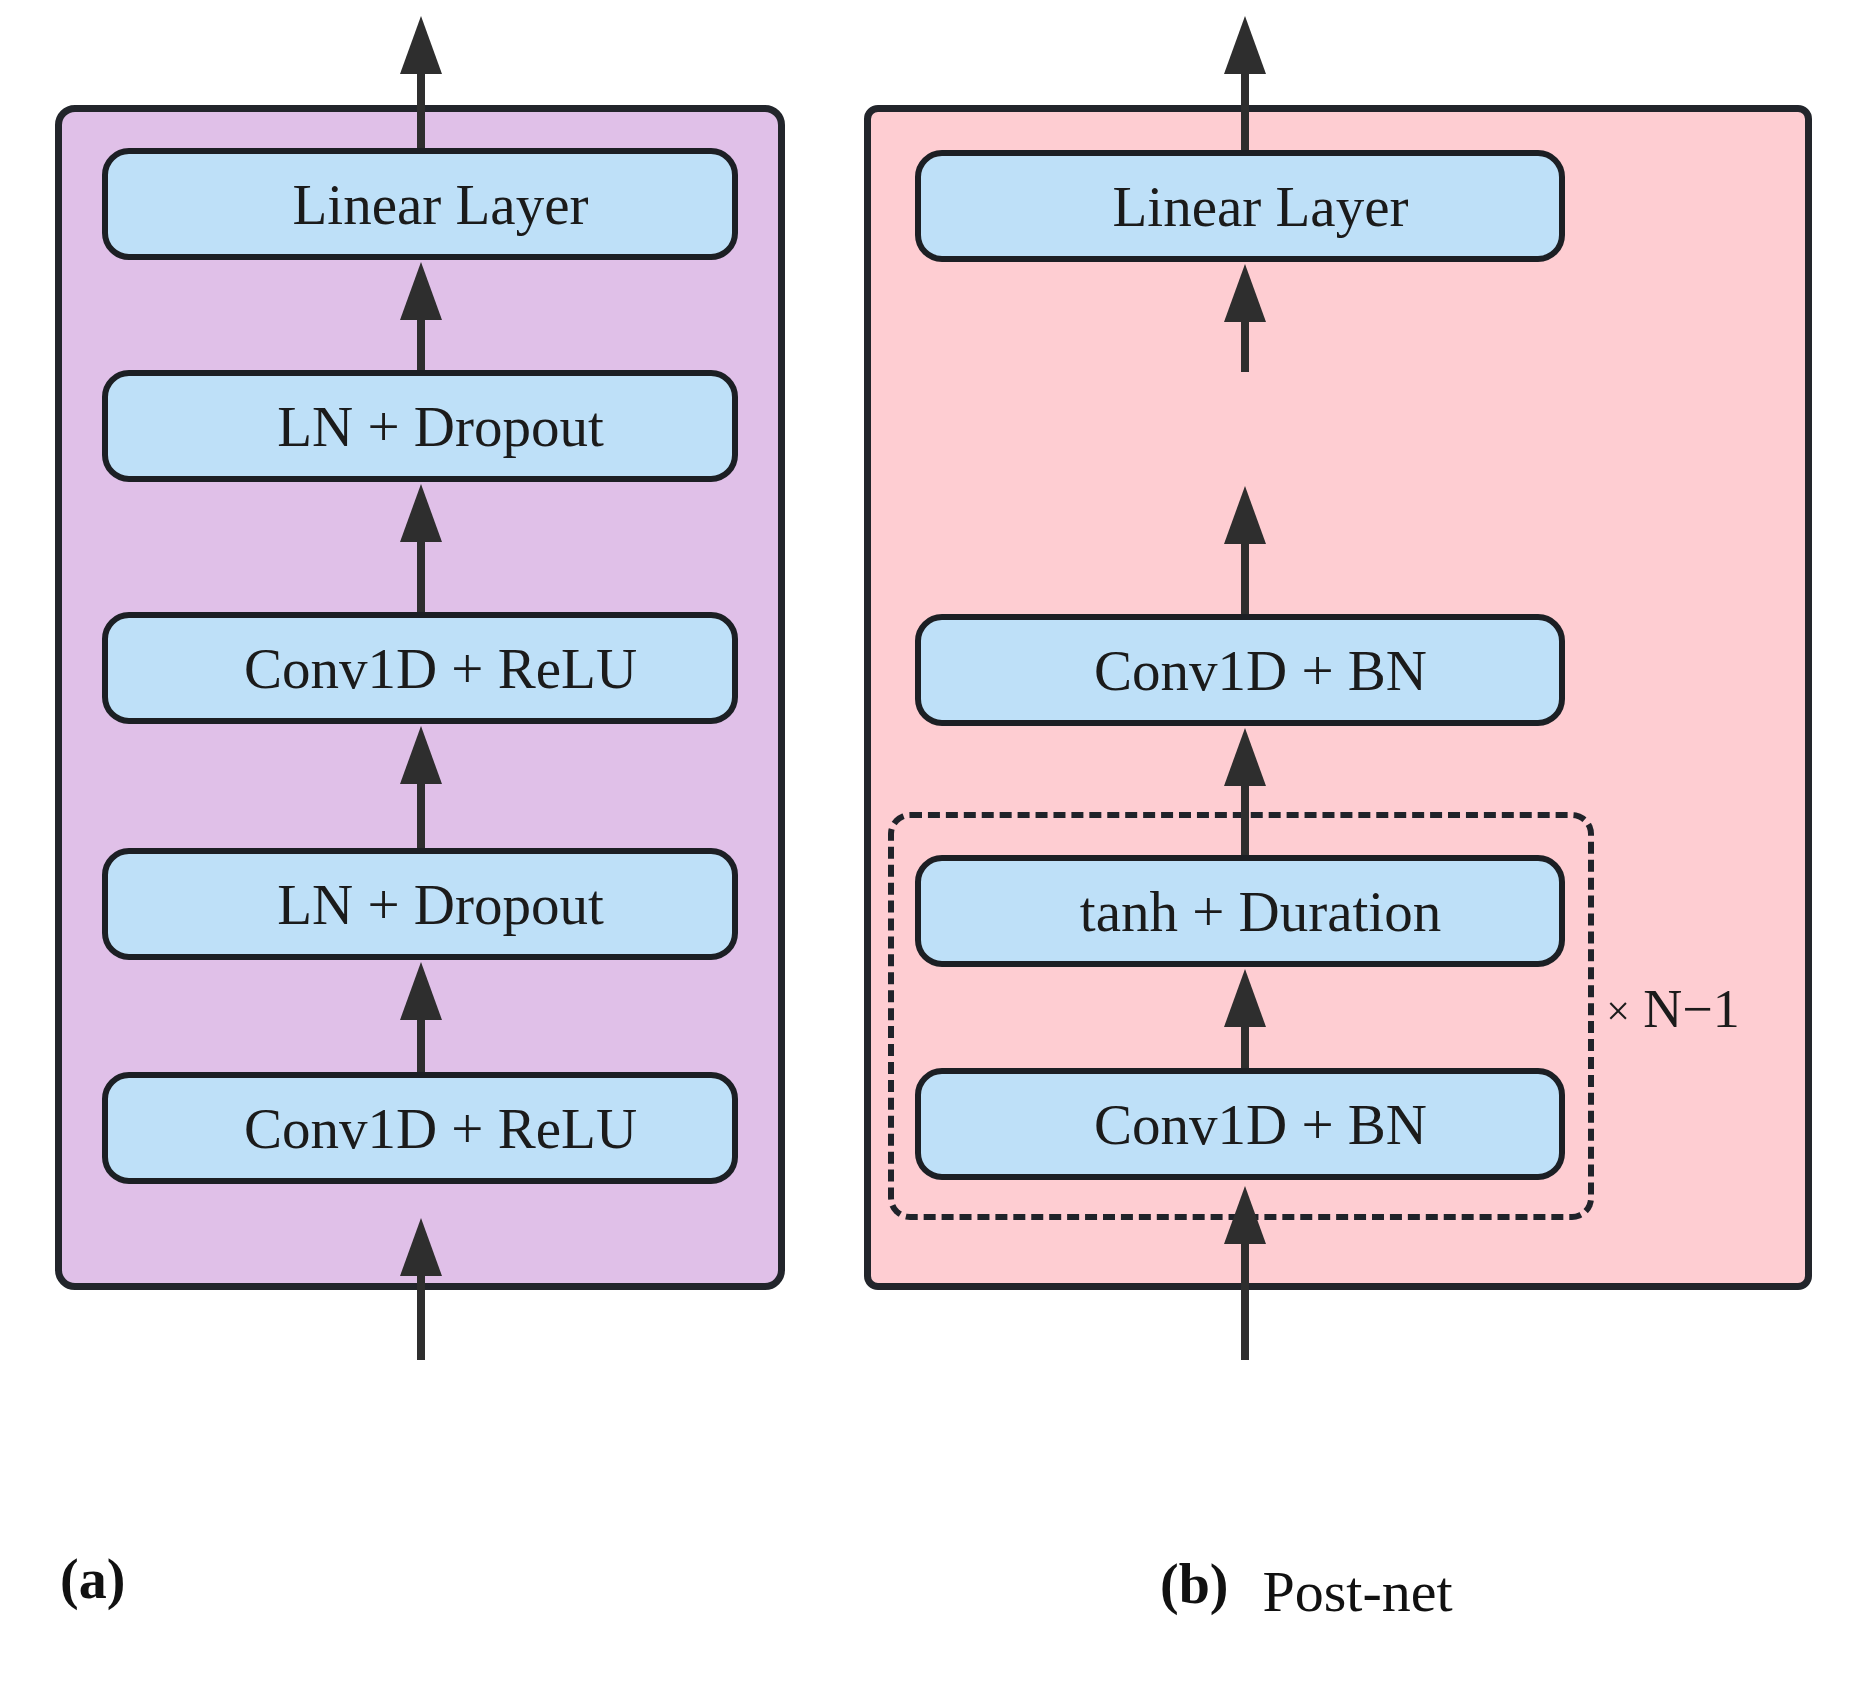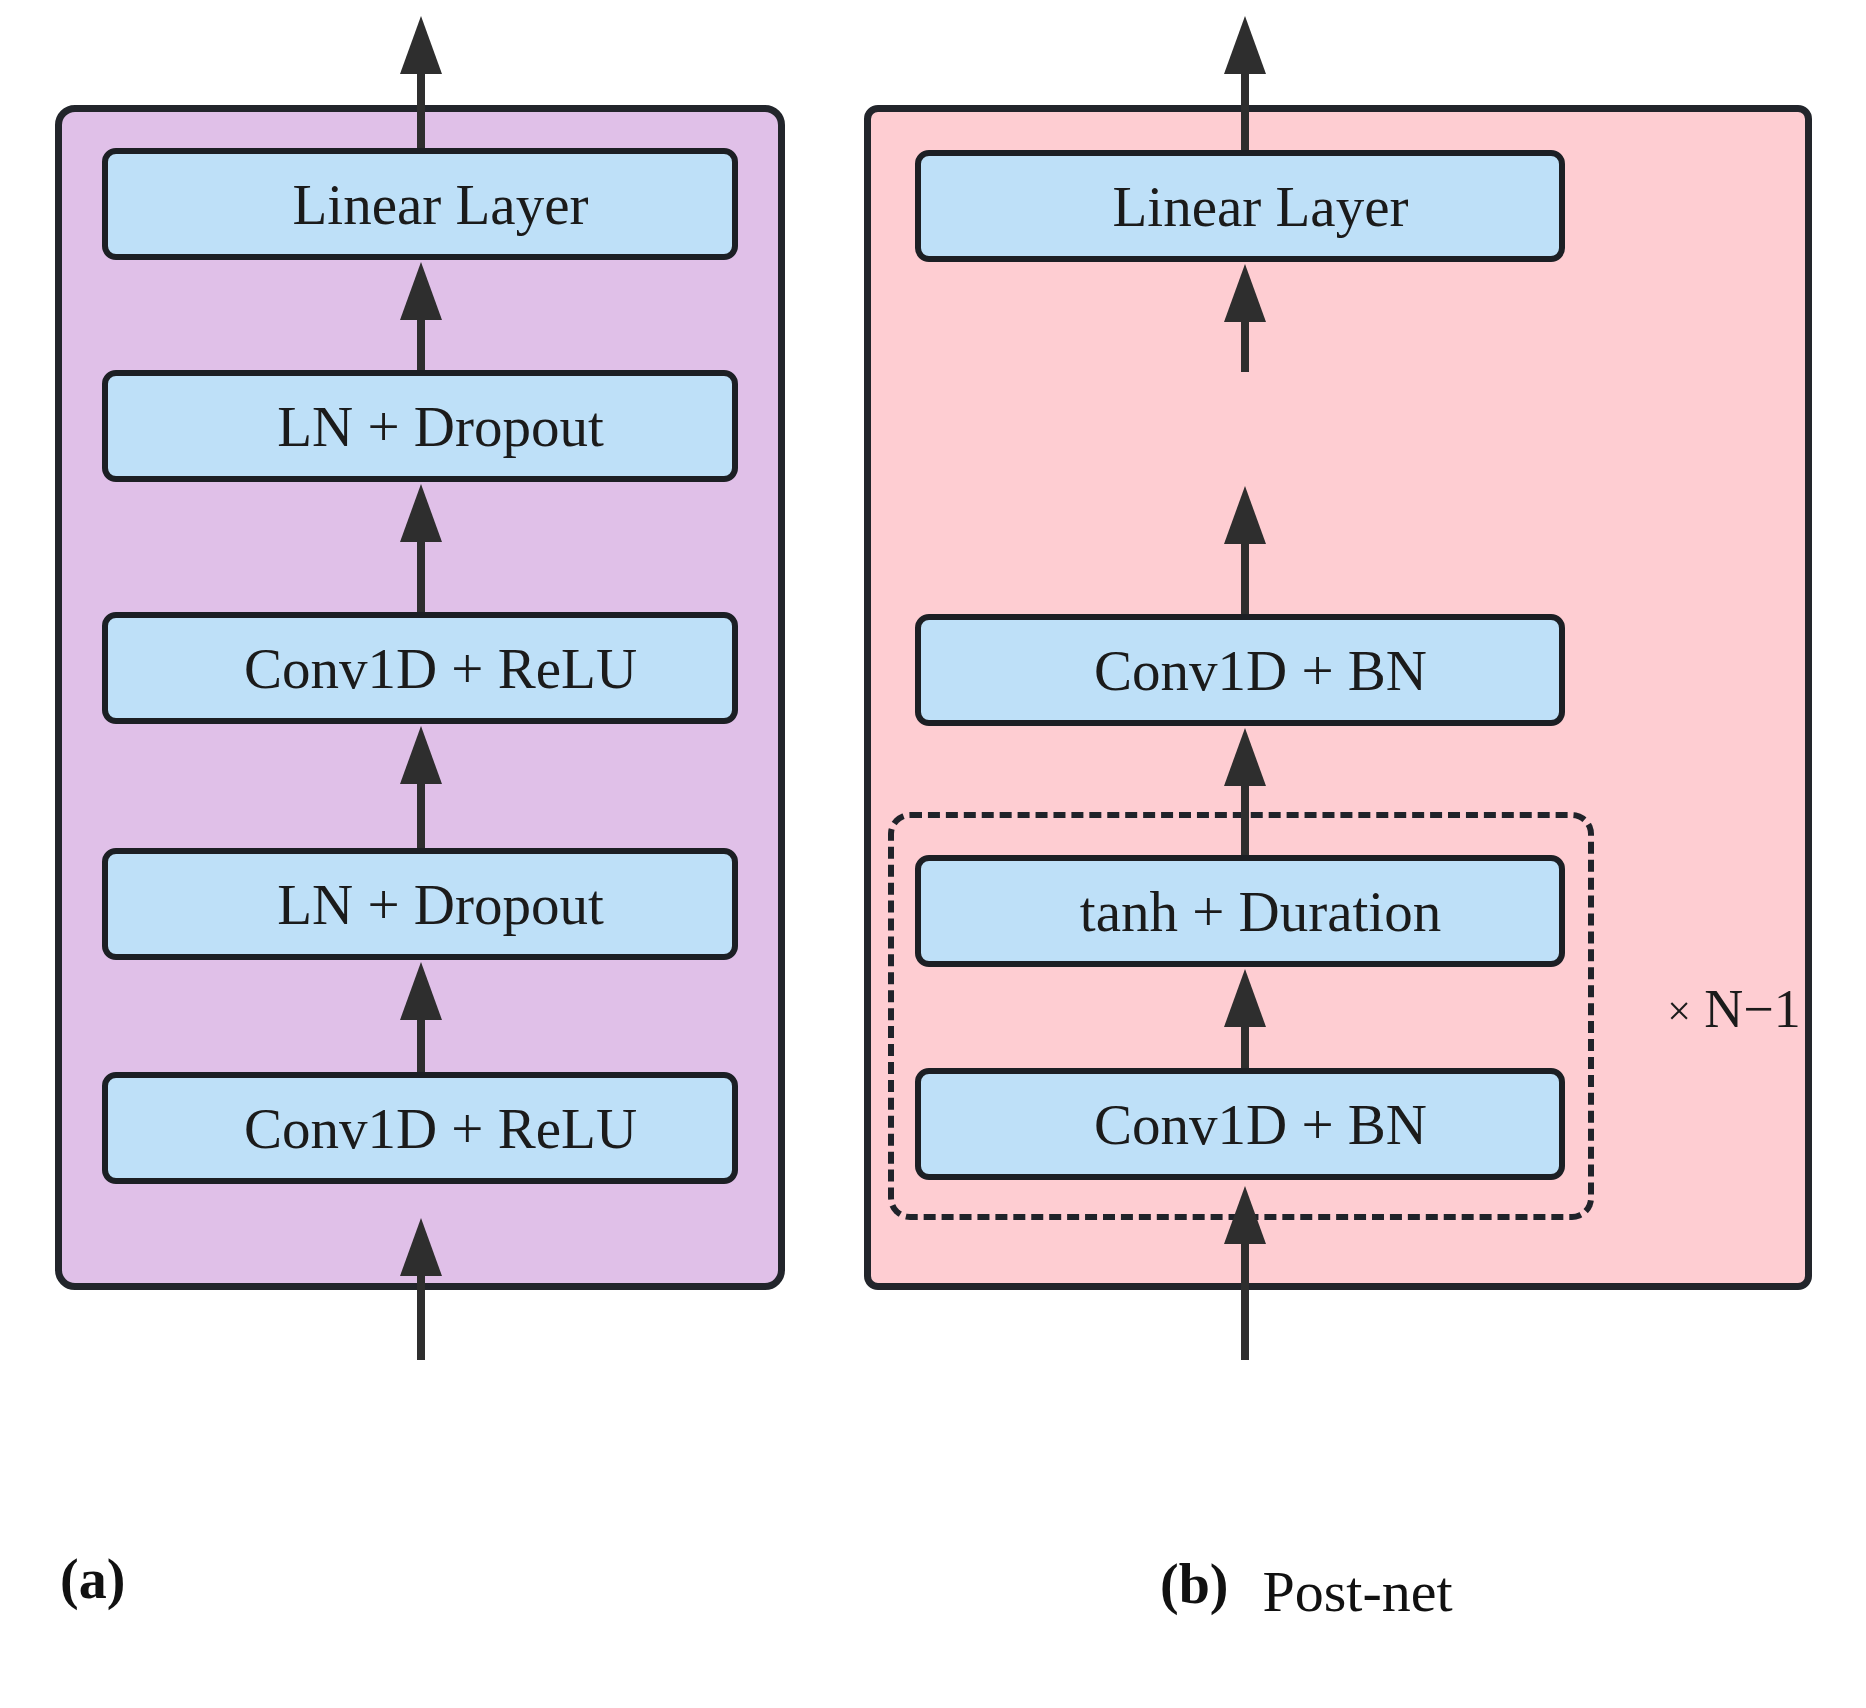--- a/index.html
+++ b/index.html
@@ -32,42 +32,42 @@
   .panel-b{
     left:864px;top:105px;width:948px;height:1185px;
     background:var(--panel-b-bg);
     border-radius:14px;
   }
   .node{
     position:absolute;
     height:112px;
     background:var(--box-bg);
     border:6px solid #1c1f24;
-    border-radius:14px;
+    border-radius:27px;
     box-sizing:border-box;
     display:flex;align-items:center;justify-content:center;
     font-size:57px;
     color:var(--text);
     white-space:nowrap;
     z-index:3;
     padding-left:41px;
   }
   .node-a{left:102px;width:636px;}
   .node-b{left:915px;width:650px;}
   .repeat-box{
     position:absolute;
     left:888px;top:812px;width:706px;height:408px;
     border:6px dashed #20232a;
     border-radius:22px;
     box-sizing:border-box;
     z-index:2;
   }
   .repeat-label{
     position:absolute;
-    left:1629px;top:978px;width:210px;
+    left:1568px;top:978px;width:210px;
     text-align:center;
     font-size:54px;
     color:var(--text);
     z-index:3;
     white-space:nowrap;
   }
   .repeat-label .times{font-size:42px;vertical-align:2px;}
   .arrow{
     position:absolute;
     width:44px;

